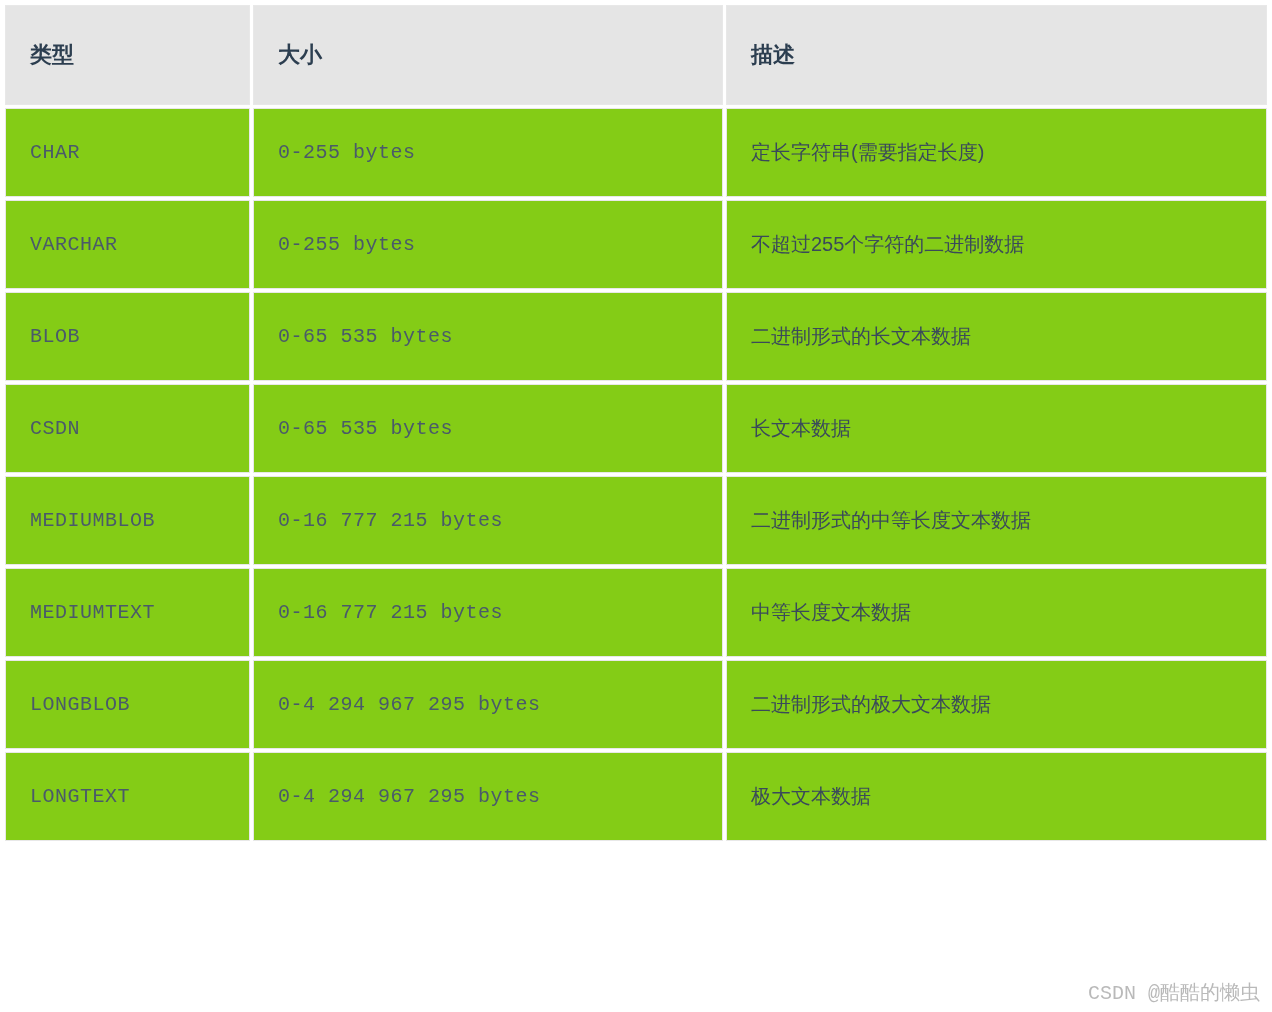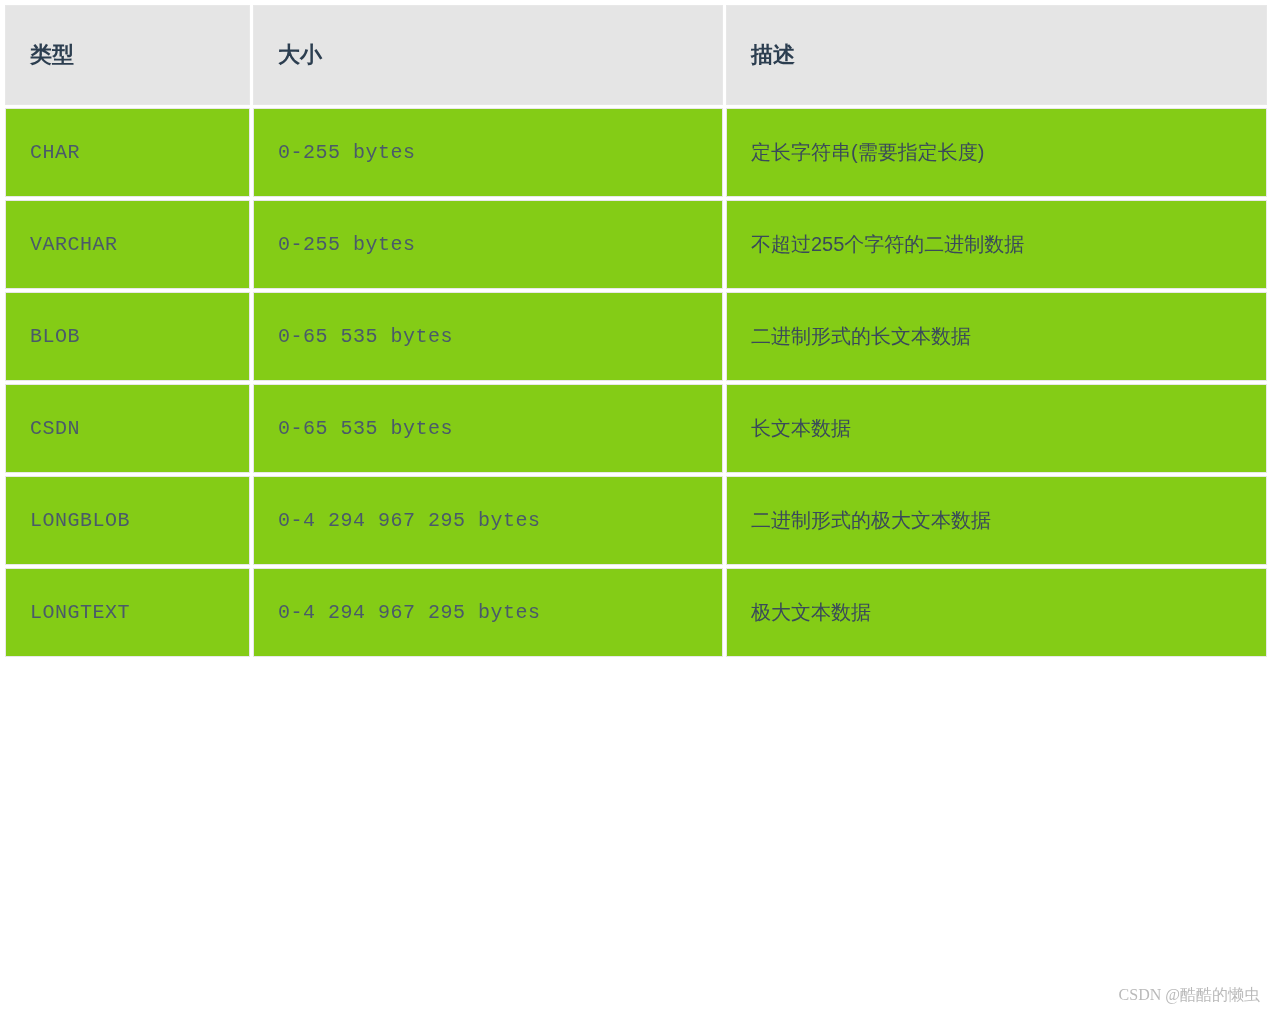--- a/index.html
+++ b/index.html
@@ -46,22 +46,22 @@
       margin-top: 32px;
     }
     col.col-type { width: 245px; }
     col.col-size { width: 470px; }
     col.col-desc { width: auto; }
     .watermark {
       position: fixed;
       bottom: 6px;
       right: 12px;
       color: rgba(100,100,100,0.45);
-      font-size: 16px;
-      font-family: Liberation Serif, serif;
+      font-size: 20px;
+      font-family: Liberation Mono, monospace;
       pointer-events: none;
       margin-top: 32px;
     }
   </style>
 </head>
 <body>
 
 <table>
   <colgroup>
     <col class="col-type">
@@ -90,20 +90,30 @@
       <td class="type-cell">BLOB</td>
       <td class="size-cell">0-65 535 bytes</td>
       <td class="desc-cell">二进制形式的长文本数据</td>
     </tr>
     <tr>
       <td class="type-cell">CSDN</td>
       <td class="size-cell">0-65 535 bytes</td>
       <td class="desc-cell">长文本数据</td>
     </tr>
     <tr>
+      <td class="type-cell">MEDIUMBLOB</td>
+      <td class="size-cell">0-16 777 215 bytes</td>
+      <td class="desc-cell">二进制形式的中等长度文本数据</td>
+    </tr>
+    <tr>
+      <td class="type-cell">MEDIUMTEXT</td>
+      <td class="size-cell">0-16 777 215 bytes</td>
+      <td class="desc-cell">中等长度文本数据</td>
+    </tr>
+    <tr>
       <td class="type-cell">LONGBLOB</td>
       <td class="size-cell">0-4 294 967 295 bytes</td>
       <td class="desc-cell">二进制形式的极大文本数据</td>
     </tr>
     <tr>
       <td class="type-cell">LONGTEXT</td>
       <td class="size-cell">0-4 294 967 295 bytes</td>
       <td class="desc-cell">极大文本数据</td>
     </tr>
   </tbody>

